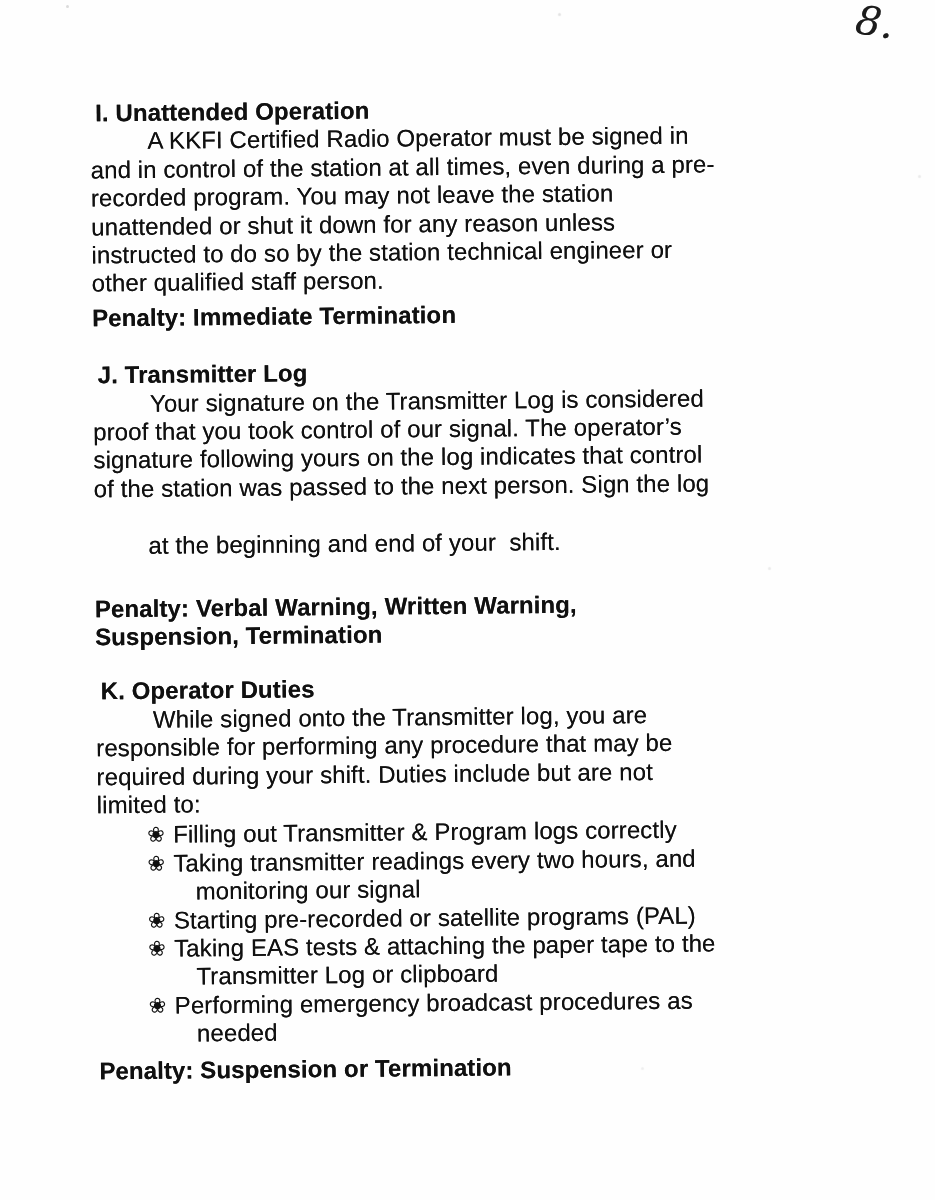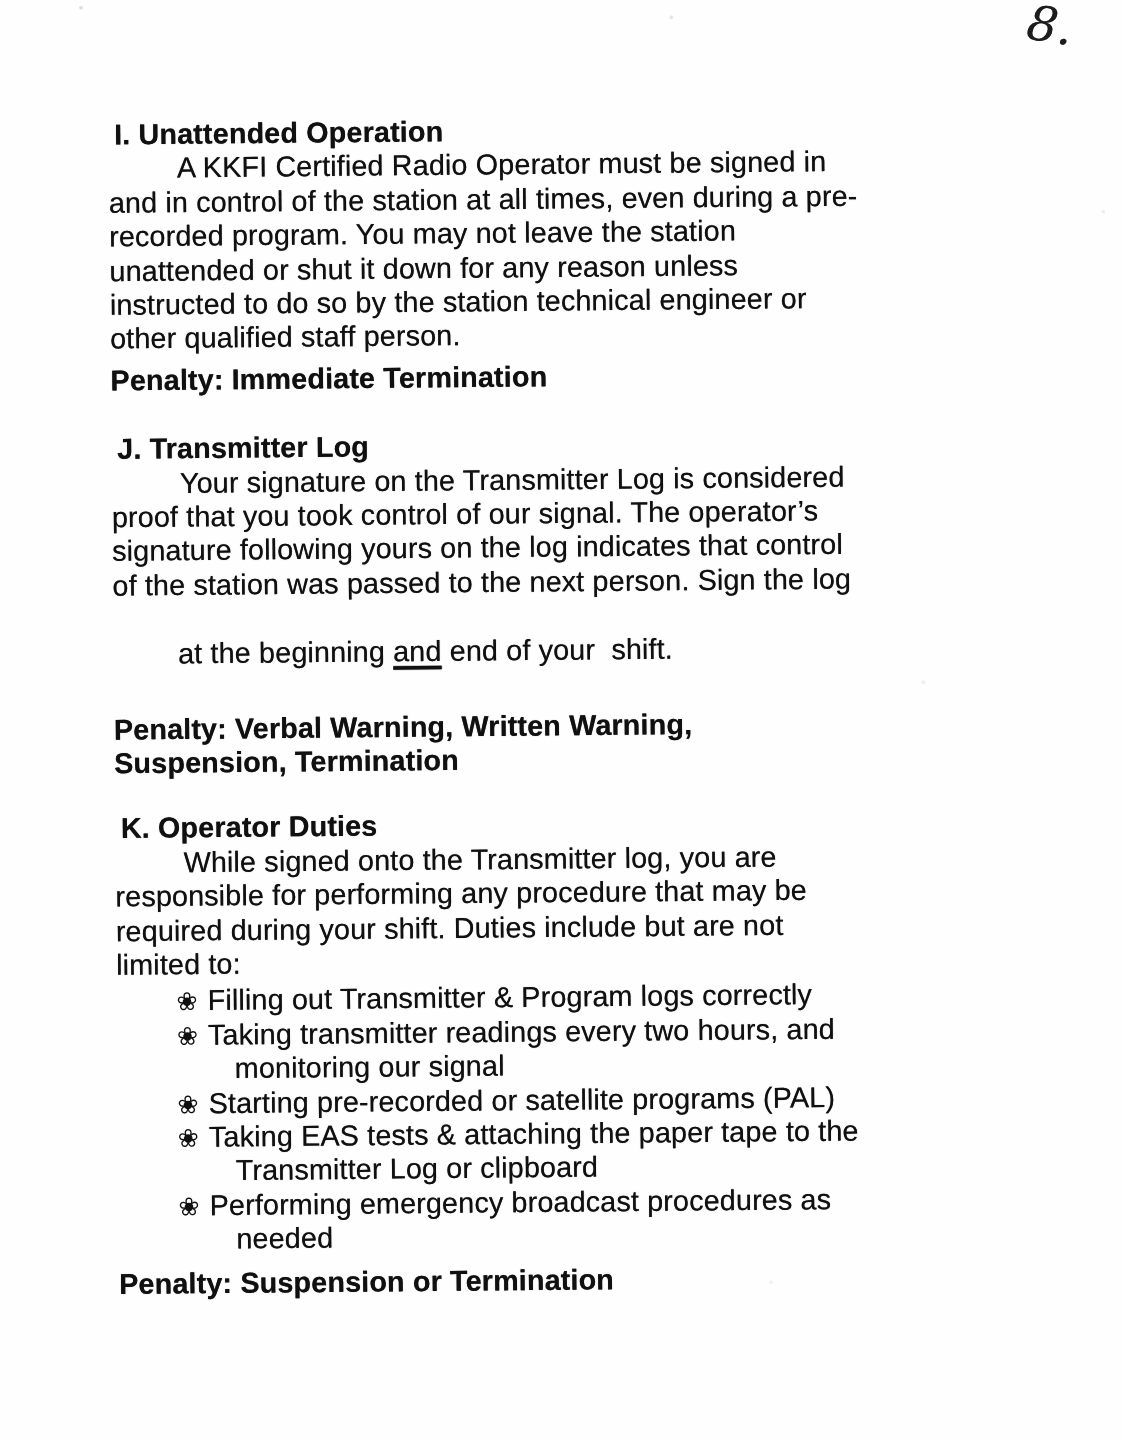--- a/index.html
+++ b/index.html
@@ -42,21 +42,20 @@
     white-space: pre;
   }
   .penalty {
     font-weight: 700;
     margin-top: 6px;
     white-space: pre;
   }
   .sec-gap-j { margin-top: 29px; }
   .sec-gap-k { margin-top: 26px; }
   .underlined {
-    text-decoration: underline;
     text-decoration-thickness: 2.5px;
     text-underline-offset: 4px;
   }
   .bullets { margin-top: 2px; }
   .bullet-row {
     display: flex;
     padding-left: 50px;
     align-items: flex-start;
   }
   .bullet-glyph {

